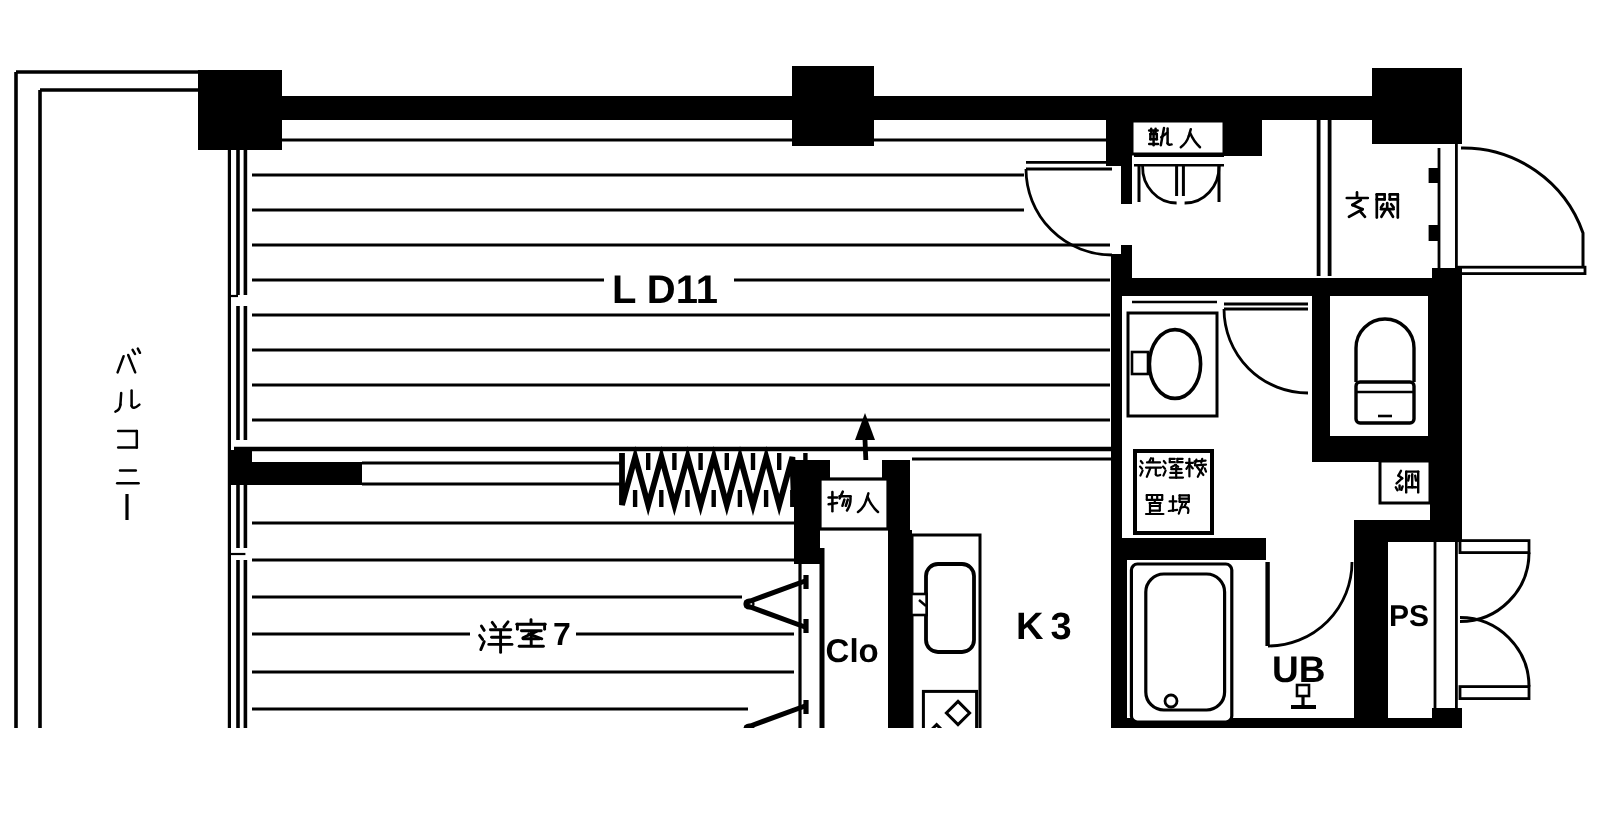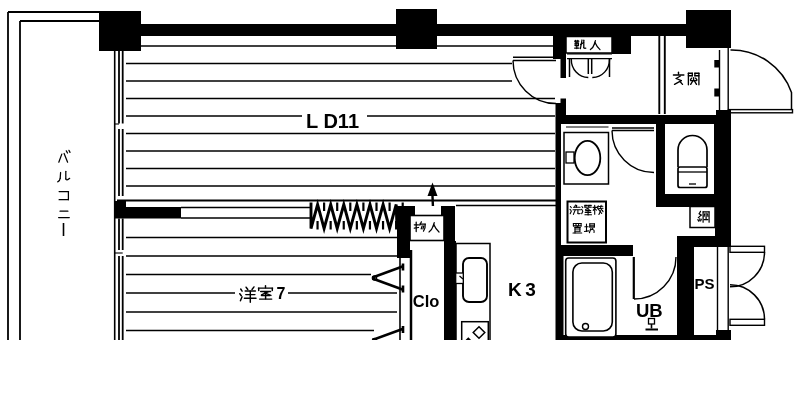--- a/index.html
+++ b/index.html
@@ -1,15 +1,15 @@
 <!DOCTYPE html>
 <html><head><meta charset="utf-8"><title>Floorplan</title>
 <style>
 html,body{margin:0;padding:0;background:#fff;}
-#plan{position:relative;width:800px;height:340px;}
+#plan{position:relative;width:800px;height:340px;margin-top:24px;}
 </style></head>
 <body>
 <div id="plan">
 <svg width="800" height="419" viewBox="0 0 800 419">
 <rect x="0" y="0" width="800" height="419" fill="#fff"></rect>
 
 <line x1="8" y1="12" x2="8" y2="406" stroke="#000" stroke-width="1.8"></line>
 <line x1="8" y1="12" x2="99" y2="12" stroke="#000" stroke-width="1.8"></line>
 <line x1="8" y1="406" x2="119" y2="406" stroke="#000" stroke-width="1.8"></line>
 

